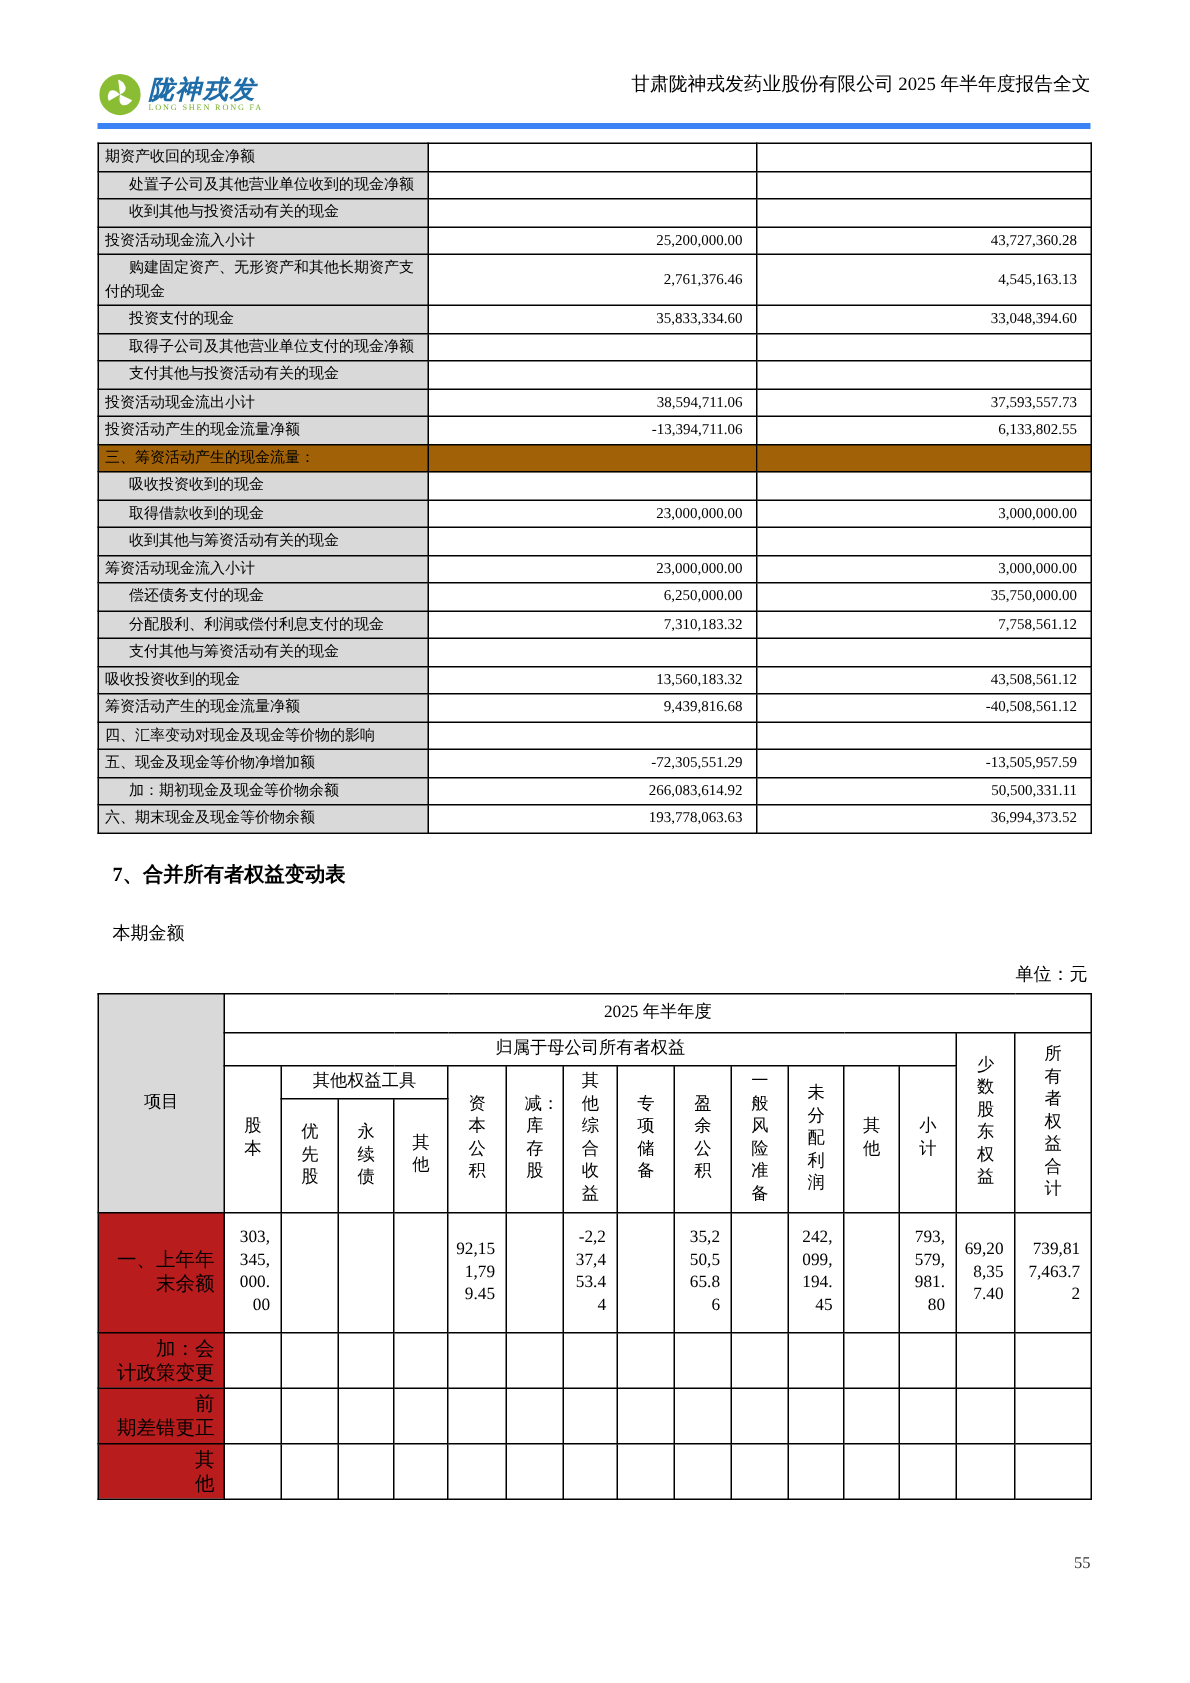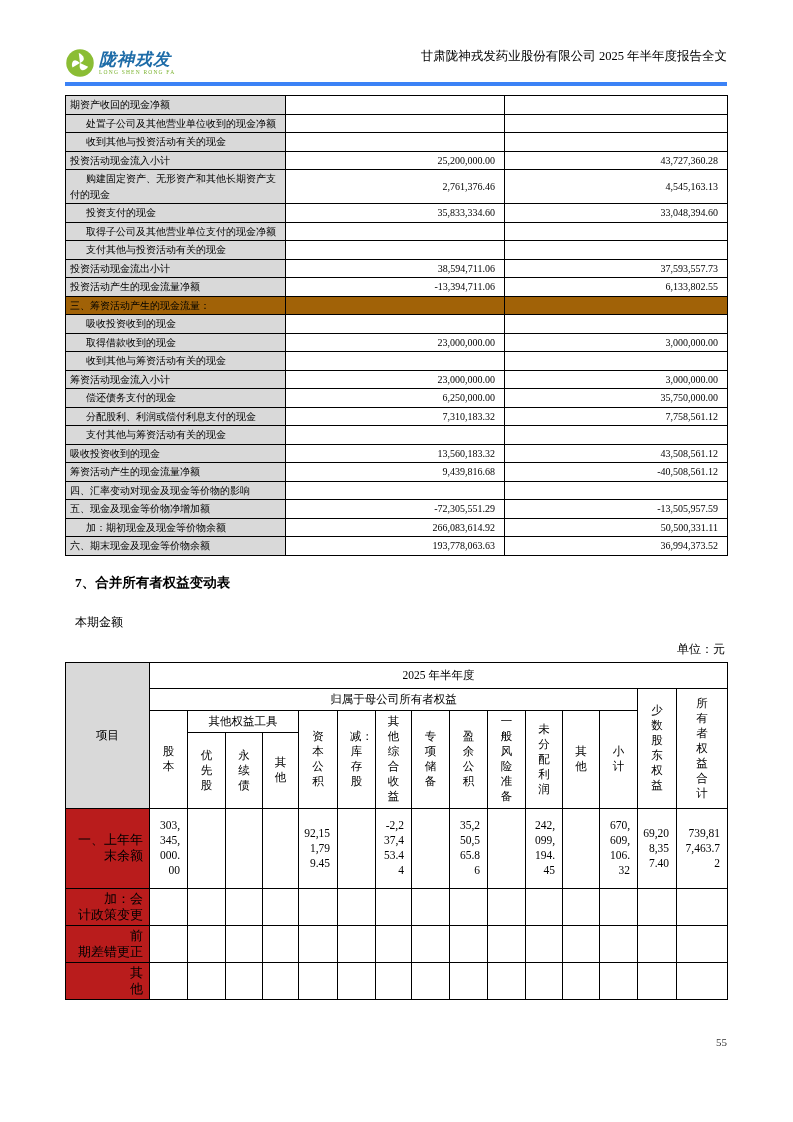--- a/index.html
+++ b/index.html
@@ -274,21 +274,21 @@
             <td class="dnum"></td>
             <td class="dnum"></td>
             <td class="dnum">92,151,799.45</td>
             <td class="dnum"></td>
             <td class="dnum">-2,237,453.44</td>
             <td class="dnum"></td>
             <td class="dnum">35,250,565.86</td>
             <td class="dnum"></td>
             <td class="dnum">242,099,194.45</td>
             <td class="dnum"></td>
-            <td class="dnum">670,609,106.32</td>
+            <td class="dnum">793,579,981.80</td>
             <td class="dnum">69,208,357.40</td>
             <td class="dnum">739,817,463.72</td>
           </tr>
           <tr class="drow">
             <td class="rlabel" style="text-indent: 2em;">加：会计政策变更</td>
             <td class="dnum"></td>
             <td class="dnum"></td>
             <td class="dnum"></td>
             <td class="dnum"></td>
             <td class="dnum"></td>

